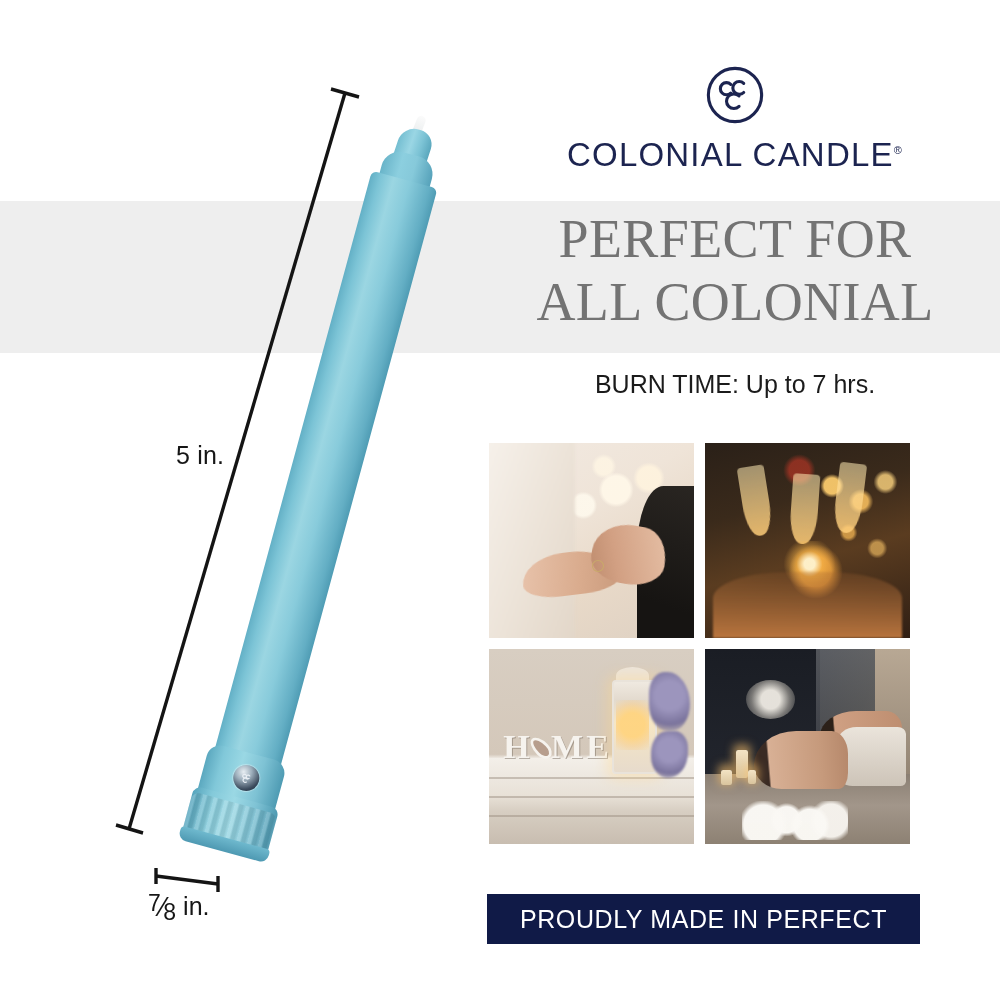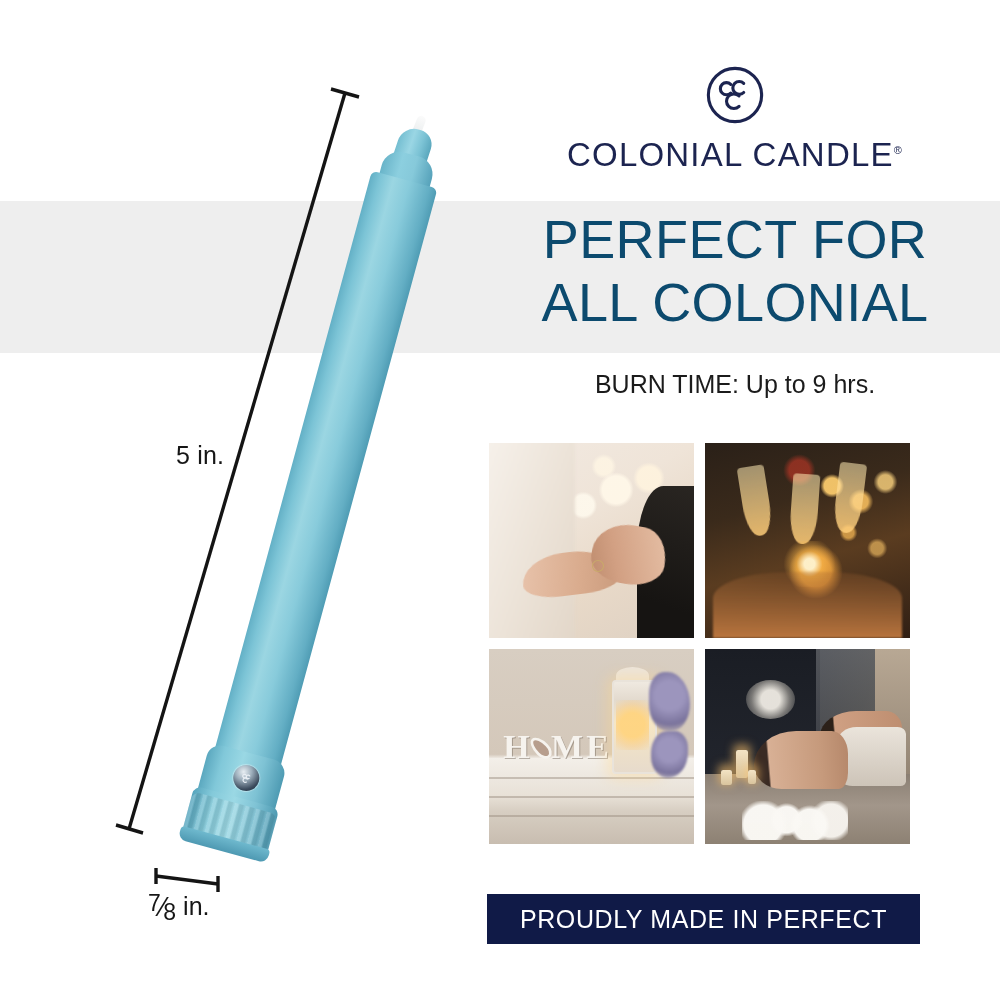--- a/index.html
+++ b/index.html
@@ -259,21 +259,22 @@
   #headline {
     position: absolute;
     left: 470px;
     top: 208px;
     width: 530px;
     text-align: center;
     font-size: 54px;
     line-height: 1.16;
     font-weight: 400;
     letter-spacing: .4px;
-    color: #0c4a6e;
+    color: #737373;
+    font-family: Liberation Serif, serif;
   }
   #headline .line { display: block; white-space: nowrap; }
 
   #burn-time {
     position: absolute;
     left: 470px;
     top: 370px;
     width: 530px;
     text-align: center;
     font-size: 25px;
@@ -579,21 +580,21 @@
     </div>
   </div>
 
   <div id="headline">
     <span class="line">PERFECT FOR</span>
     <span class="line">ALL COLONIAL</span>
   </div>
 
   <div id="burn-time">
     <span class="bt-label">BURN TIME:</span>
-    <span class="bt-value">Up to 9 hrs.</span>
+    <span class="bt-value">Up to 7 hrs.</span>
   </div>
 
   <div id="photo-grid">
 
     <div class="photo">
       <div class="ph-layer ph-wedding">
         <div class="dress"></div>
         <div class="suit"></div>
         <div class="hand-a"></div>
         <div class="hand-b"></div>

